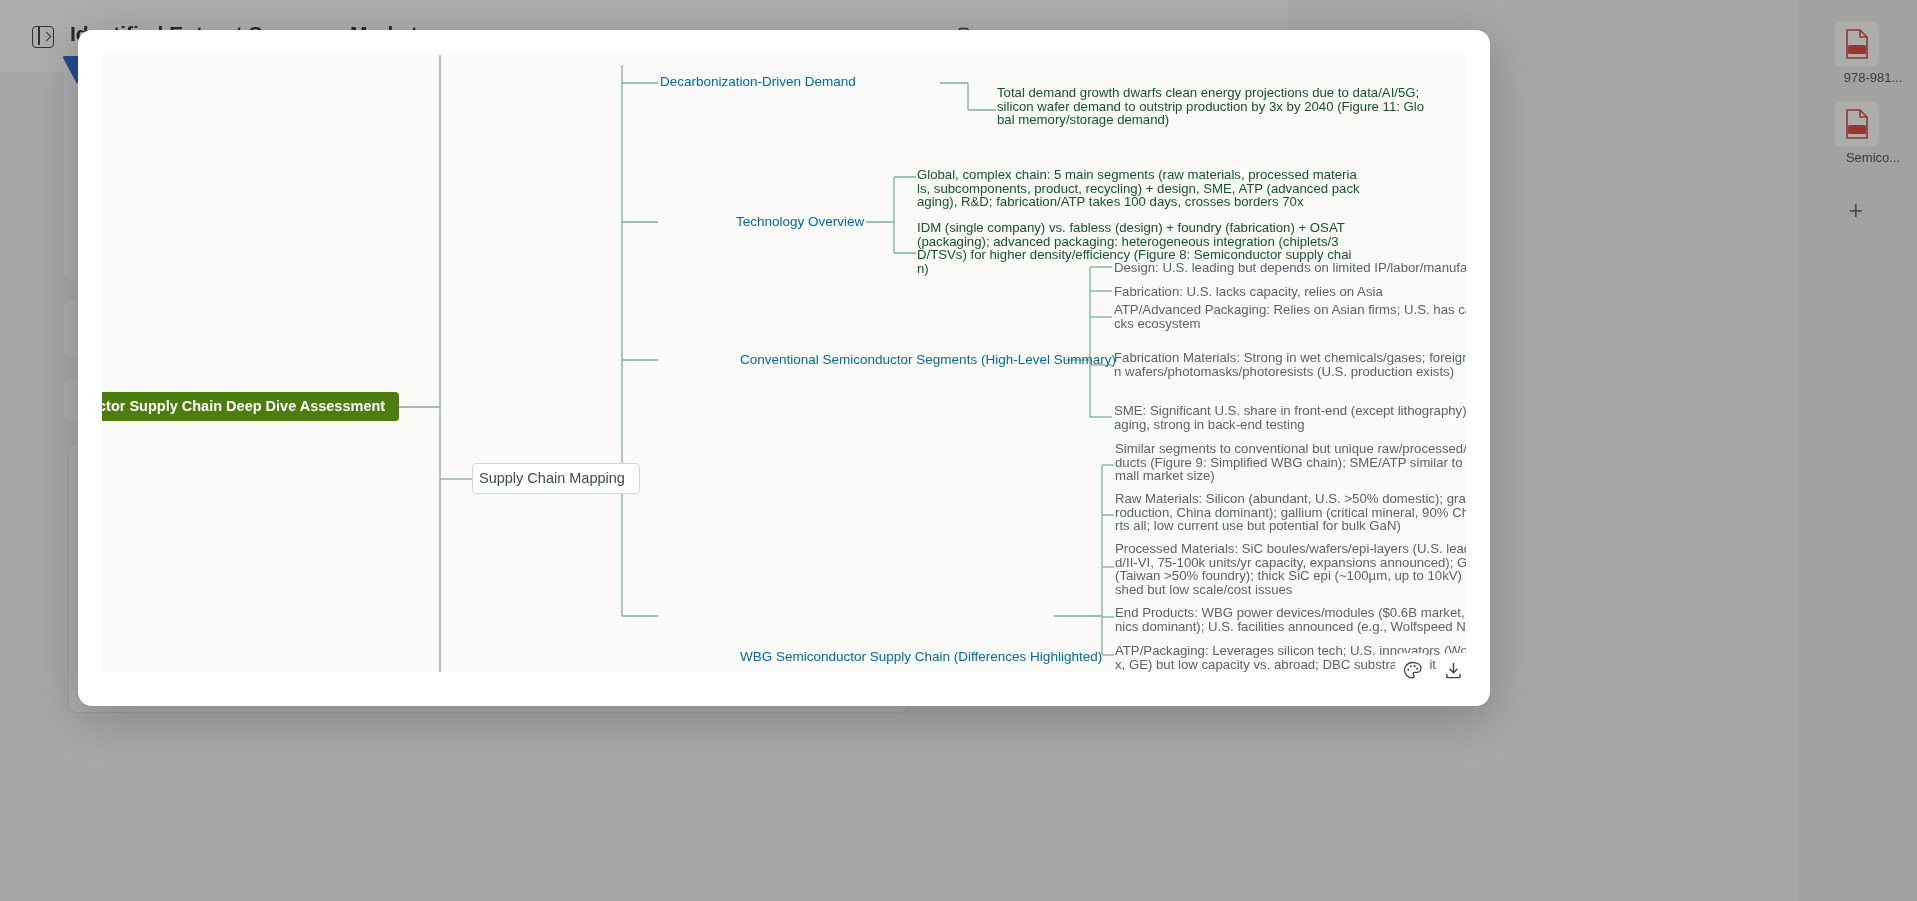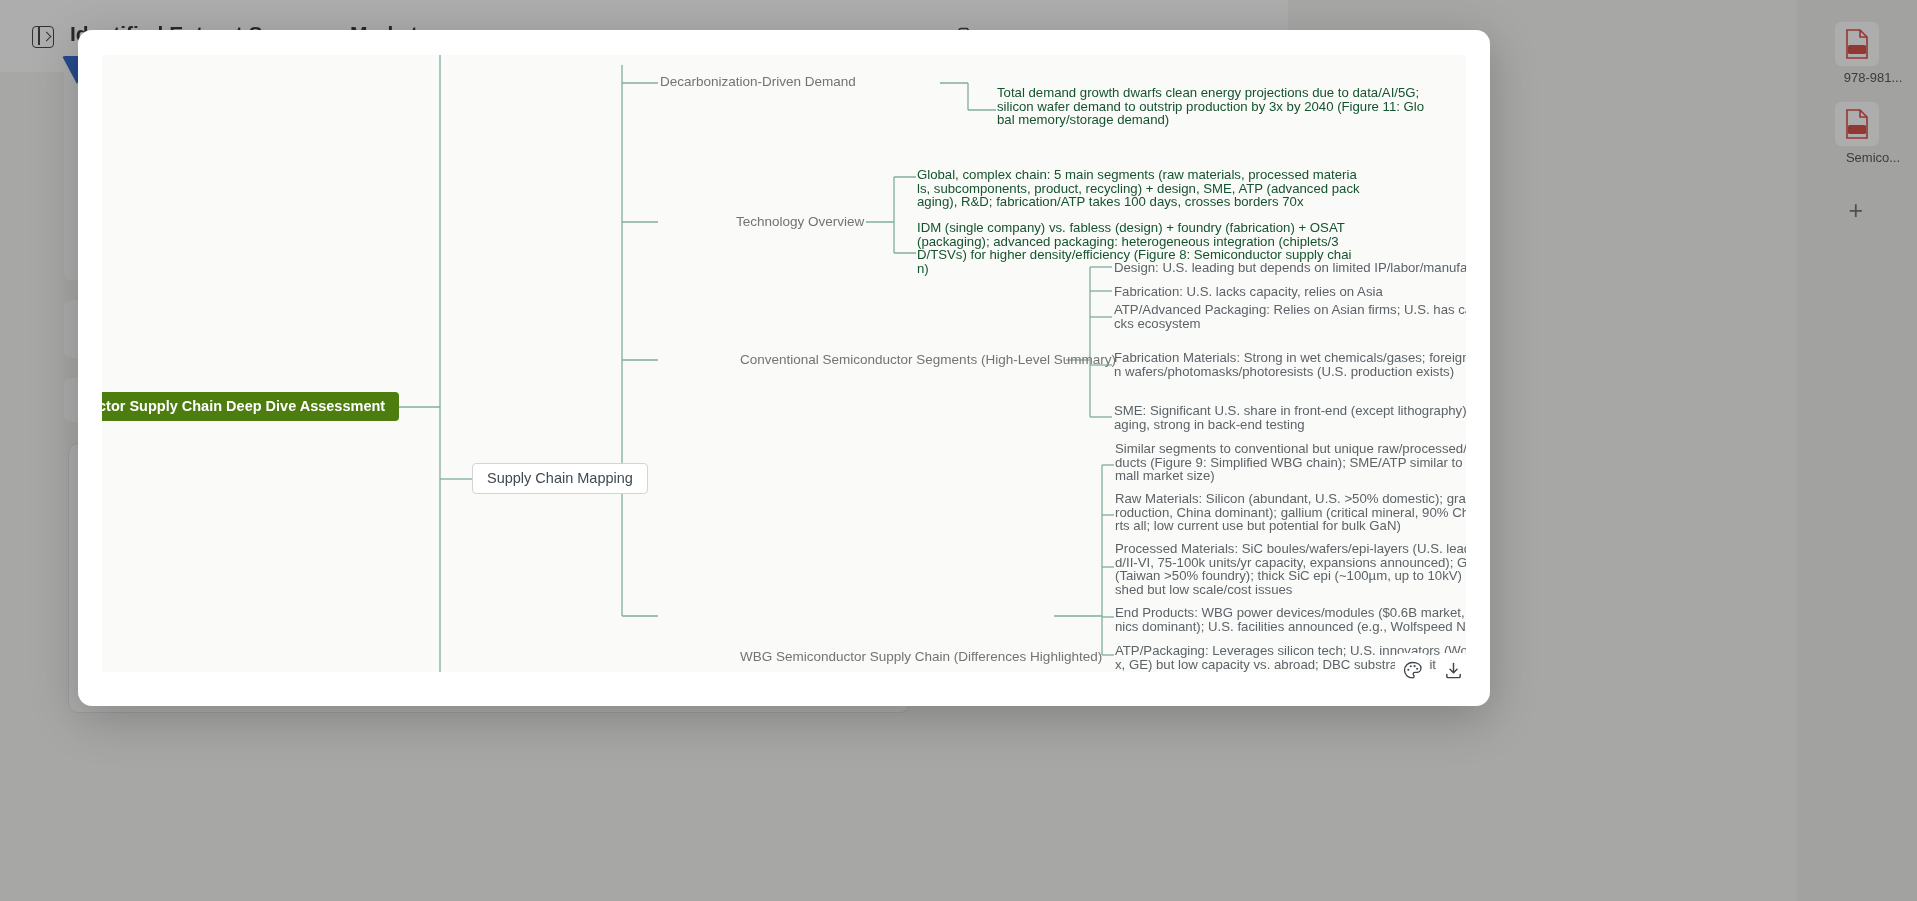--- a/index.html
+++ b/index.html
@@ -115,42 +115,42 @@
     width: 1364px; height: 617px;
     background: #fafaf8;
     overflow: hidden;
   }
   .mm-layer { position: absolute; inset: 0; }
   .mm-svg { position: absolute; left: 0; top: 0; width: 1364px; height: 617px; }
 
   .mm-node {
     position: absolute;
     font-size: 13.5px;
-    color: #737373;
+    color: #0369a1;
     line-height: 1.02;
     white-space: nowrap;
   }
   .mm-root {
     position: absolute;
     background: #4d7c0f;
     color: #ffffff;
     font-weight: bold;
     font-size: 14.5px;
     padding: 6px 14px 7px 14px;
     border-radius: 4px;
     white-space: nowrap;
   }
   .mm-branch {
     position: absolute;
     background: #ffffff;
     border: 1px solid #cfd6d3;
     border-radius: 4px;
     color: #3f4a52;
     font-size: 14.5px;
-    padding: 6px 14px 7px 14px;
+    padding: 6px 14px 7px 6px;
     white-space: nowrap;
   }
   .mm-leaf {
     position: absolute;
     font-size: 13.2px;
     color: #5c6368;
     line-height: 1.02;
     white-space: nowrap;
   }
   .mm-para {

